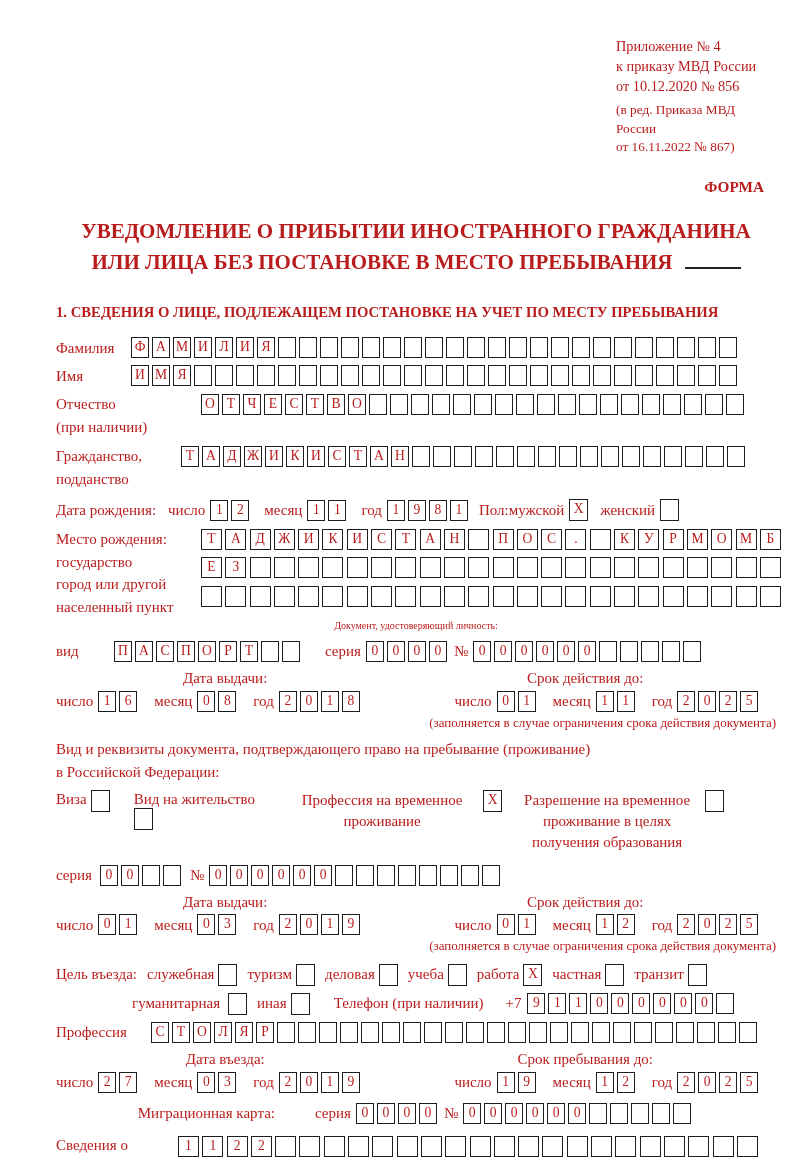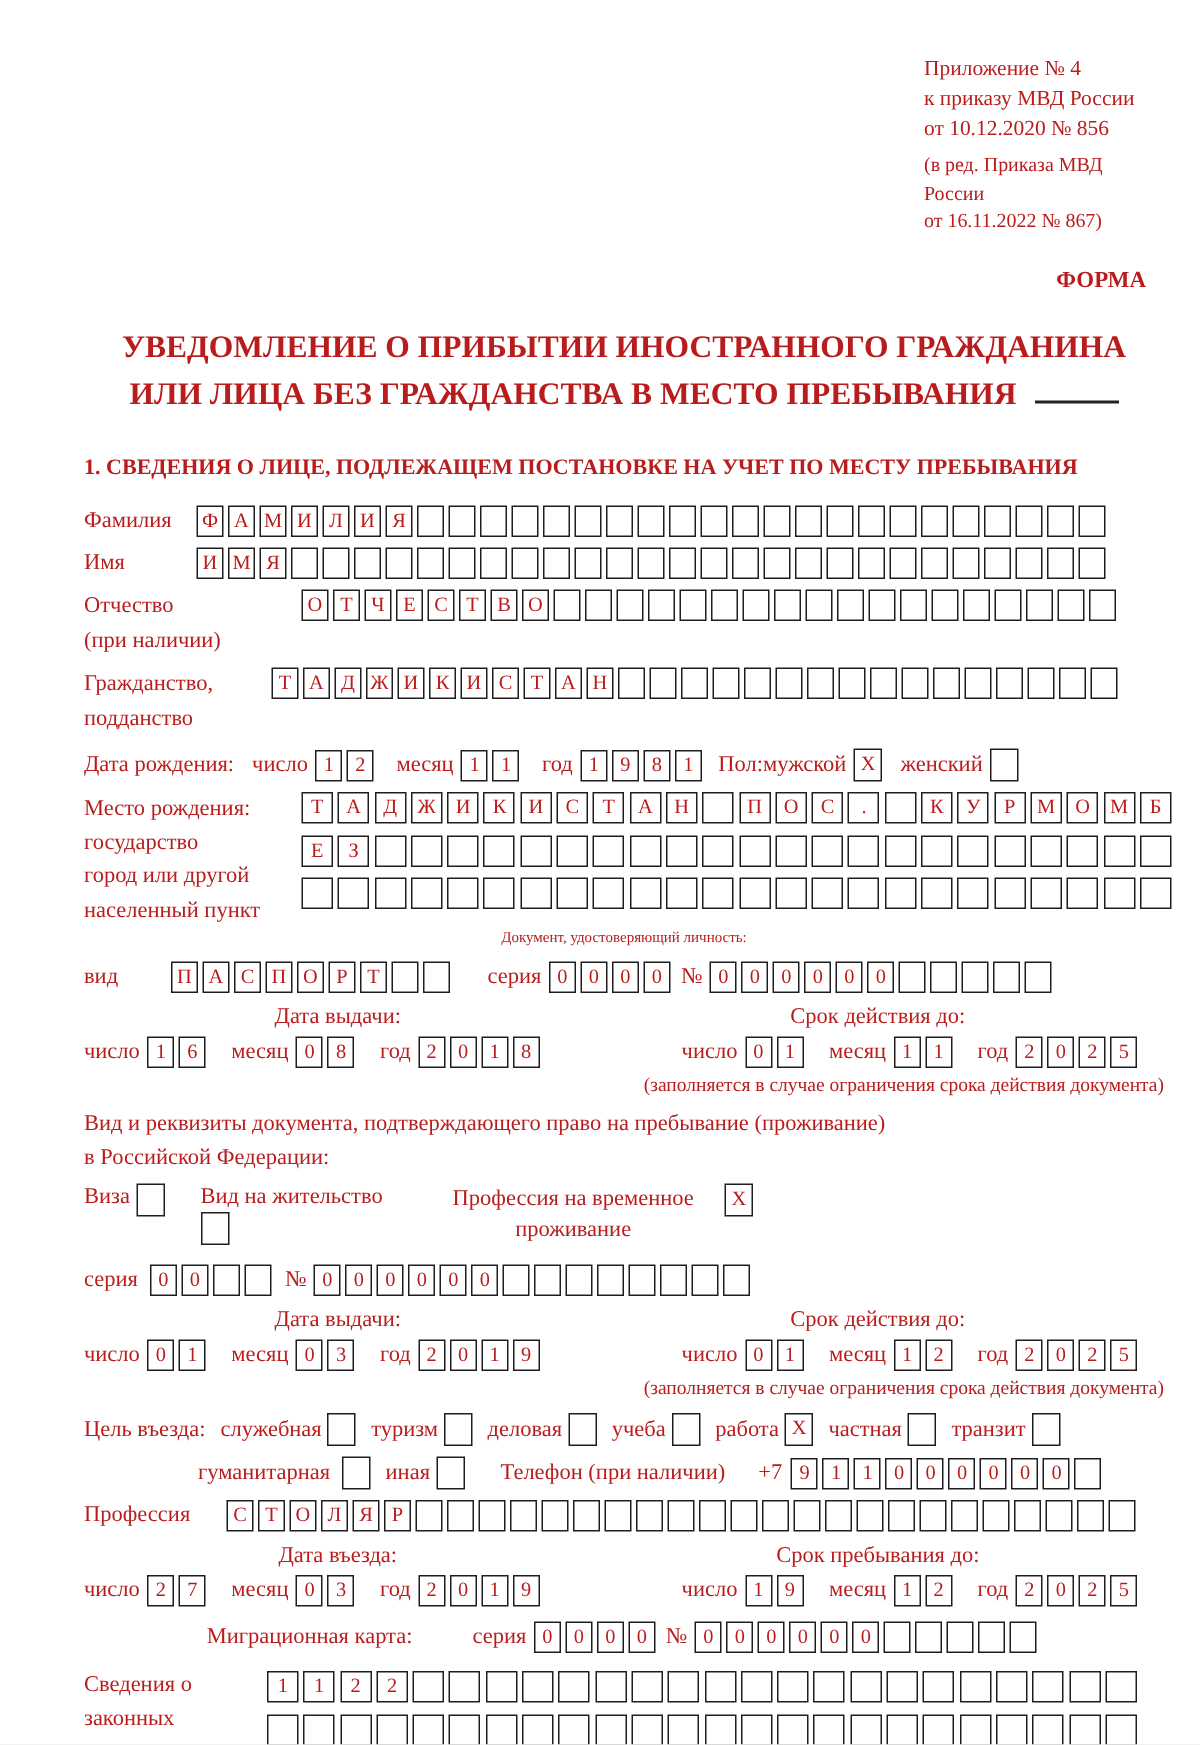--- a/index.html
+++ b/index.html
@@ -73,21 +73,21 @@
     <div>к приказу МВД России</div>
     <div>от 10.12.2020 № 856</div>
     <div class="small first">(в ред. Приказа МВД России</div>
     <div class="small">от 16.11.2022 № 867)</div>
   </div>
 
   <div class="forma">ФОРМА</div>
 
   <div class="title">
     <div>УВЕДОМЛЕНИЕ О ПРИБЫТИИ ИНОСТРАННОГО ГРАЖДАНИНА</div>
-    <div><span>ИЛИ ЛИЦА БЕЗ ГРАЖДАНСТВА В МЕСТО ПРЕБЫВАНИЯ</span><span class="uline"></span></div>
+    <div><span>ИЛИ ЛИЦА БЕЗ ПОСТАНОВКЕ В МЕСТО ПРЕБЫВАНИЯ</span><span class="uline"></span></div>
   </div>
 
   <div class="sec-head">1. СВЕДЕНИЯ О ЛИЦЕ, ПОДЛЕЖАЩЕМ ПОСТАНОВКЕ НА УЧЕТ ПО МЕСТУ ПРЕБЫВАНИЯ</div>
 
   <div class="frow">
     <span class="lbl w75">Фамилия</span>
     <span class="cells"><span class="cell">Ф</span><span class="cell">А</span><span class="cell">М</span><span class="cell">И</span><span class="cell">Л</span><span class="cell">И</span><span class="cell">Я</span><span class="cell"></span><span class="cell"></span><span class="cell"></span><span class="cell"></span><span class="cell"></span><span class="cell"></span><span class="cell"></span><span class="cell"></span><span class="cell"></span><span class="cell"></span><span class="cell"></span><span class="cell"></span><span class="cell"></span><span class="cell"></span><span class="cell"></span><span class="cell"></span><span class="cell"></span><span class="cell"></span><span class="cell"></span><span class="cell"></span><span class="cell"></span><span class="cell"></span></span>
   </div>
 
   <div class="frow">
@@ -186,20 +186,24 @@
       <span class="cells chk"><span class="cell"></span></span>
     </span>
     <span class="opt" style="margin-left:8px;flex-direction:column;">
       <span class="olbl">Вид на жительство</span>
       <span class="cells chk"><span class="cell"></span></span>
     </span>
     <span class="opt" style="margin-left:10px;">
       <span class="olbl ctr">Профессия на временное проживание</span>
       <span class="cells chk"><span class="cell">X</span></span>
     </span>
+    <span class="opt" style="margin-right:0;">
+      <span class="olbl ctr2">Разрешение на временное проживание в целях получения образования</span>
+      <span class="cells chk"><span class="cell"></span></span>
+    </span>
   </div>
 
   <div class="frow">
     <span style="margin-right:8px;">серия</span>
     <span class="cells"><span class="cell">0</span><span class="cell">0</span><span class="cell"></span><span class="cell"></span></span>
     <span class="fl" style="margin-left:6px;">№</span>
     <span class="cells"><span class="cell">0</span><span class="cell">0</span><span class="cell">0</span><span class="cell">0</span><span class="cell">0</span><span class="cell">0</span><span class="cell"></span><span class="cell"></span><span class="cell"></span><span class="cell"></span><span class="cell"></span><span class="cell"></span><span class="cell"></span><span class="cell"></span></span>
   </div>
 
   <div class="dcols">

